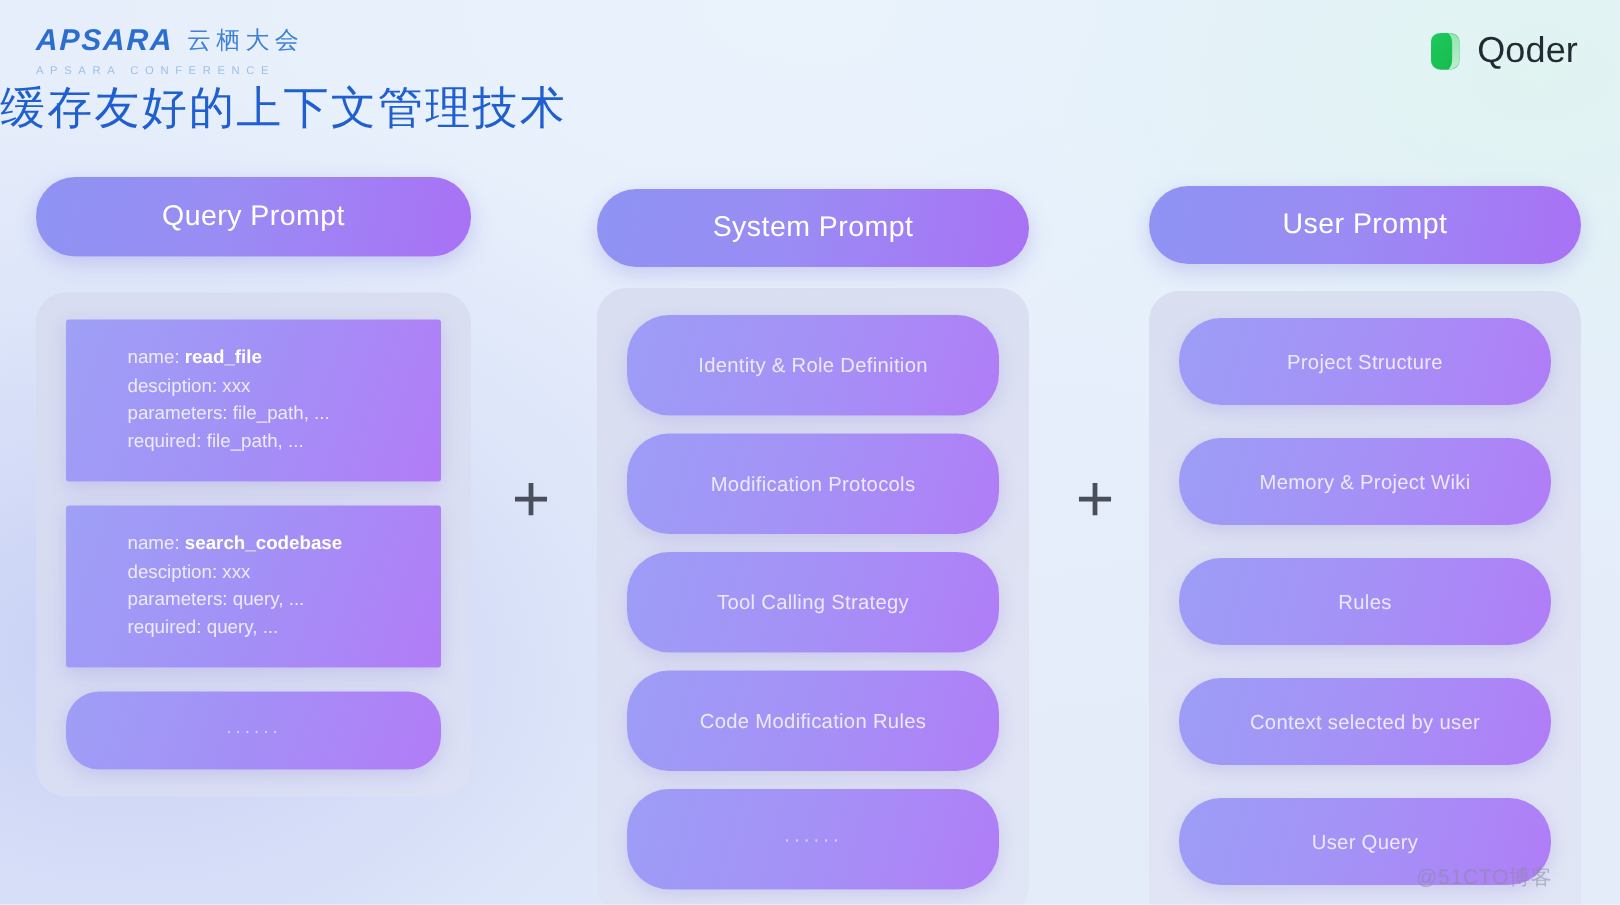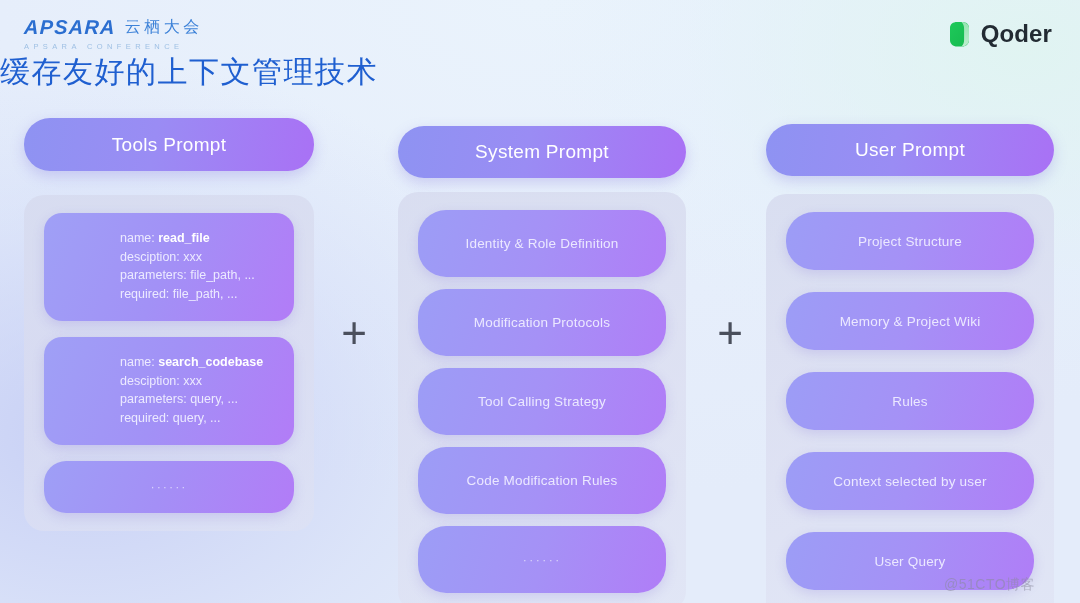--- a/index.html
+++ b/index.html
@@ -55,21 +55,21 @@
 
   .qoder-logo {
     position: absolute; right: 28px; top: 20px;
     display: flex; align-items: center; gap: 9px;
   }
   .qoder-mark { width: 25px; height: 27px; display: block; }
   .qoder-text {
     font-size: 24px;
     color: #222b33;
     letter-spacing: 0.1px;
-    font-weight: 700;
+    font-weight: 400;
   }
 
   .slide-title {
     position: absolute; left: 0; right: 0; top: 52px;
     font-size: 30px;
     font-weight: 500;
     color: #1f5fd0;
     letter-spacing: 1.5px;
   }
 
@@ -106,23 +106,23 @@
     border-radius: 20px;
     background: linear-gradient(170deg, rgba(214,218,238,0.80) 0%, rgba(219,221,240,0.72) 50%, rgba(223,226,243,0.62) 100%);
     padding: 18px 20px;
     box-sizing: border-box;
   }
   .col-2 .panel { margin-top: 14px; }
   .col-3 .panel { margin-top: 18px; }
 
   
   .tool-card {
-    border-radius: 18px;
+    border-radius: 2px;
     background: linear-gradient(110deg, #9fa0f6 0%, #a291f6 48%, #b27cf7 100%);
-    padding: 16px 20px 18px 76px;
+    padding: 16px 20px 18px 41px;
     box-sizing: border-box;
     margin-bottom: 16px;
     box-shadow: 0 4px 12px rgba(130,115,215,0.22);
   }
   .tool-card:last-child { margin-bottom: 0; }
   .tool-line {
     font-size: 12.5px;
     line-height: 18.5px;
     color: #eceaff;
     white-space: nowrap;
@@ -225,21 +225,21 @@
       </svg>
     </span>
     <span class="qoder-text">Qoder</span>
   </div>
 
   <div class="slide-title">缓存友好的上下文管理技术</div>
 
   <div class="columns">
 
     <div class="col col-1">
-      <div class="col-header">Tools Prompt</div>
+      <div class="col-header">Query Prompt</div>
       <div class="panel">
 
         <div class="tool-card">
           <div class="tool-line">
             <span>name: </span><b>read_file</b>
           </div>
           <div class="tool-line">
             <span>desciption: </span><span>xxx</span>
           </div>
           <div class="tool-line">

